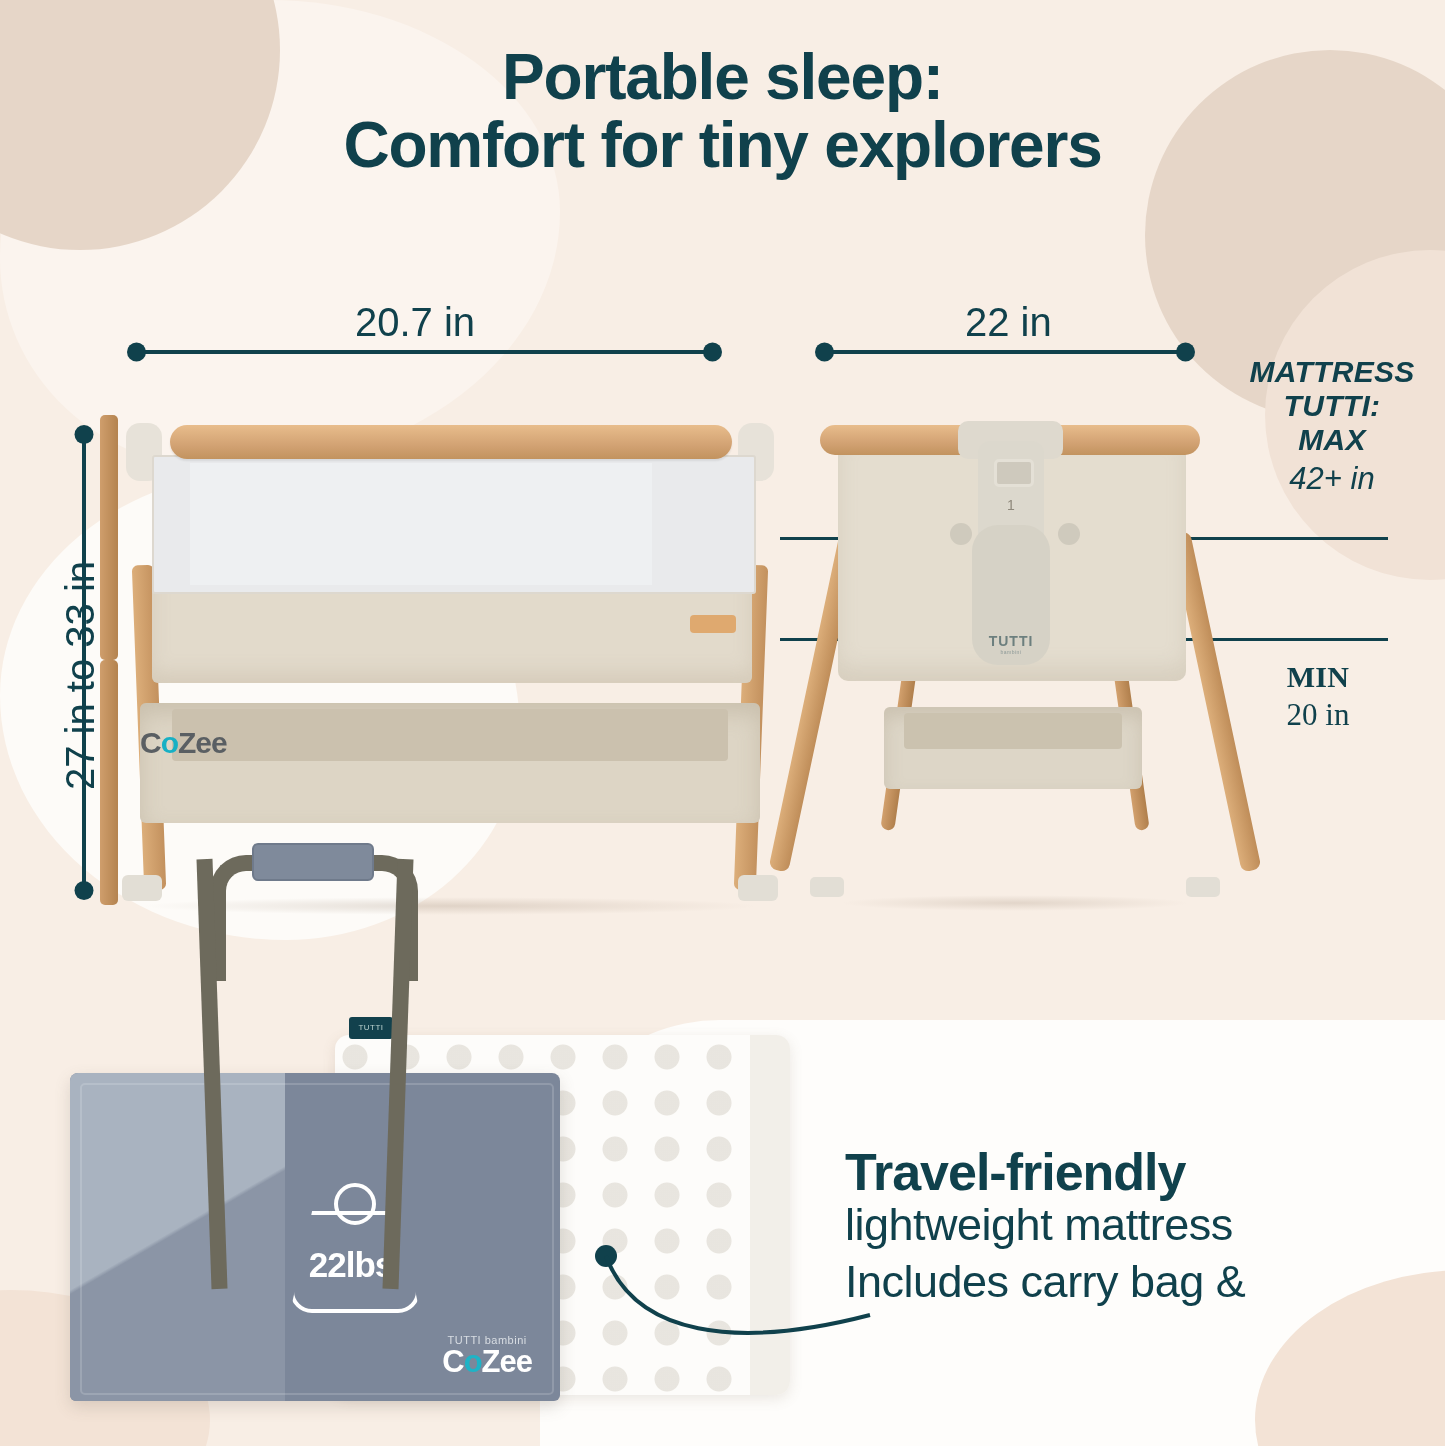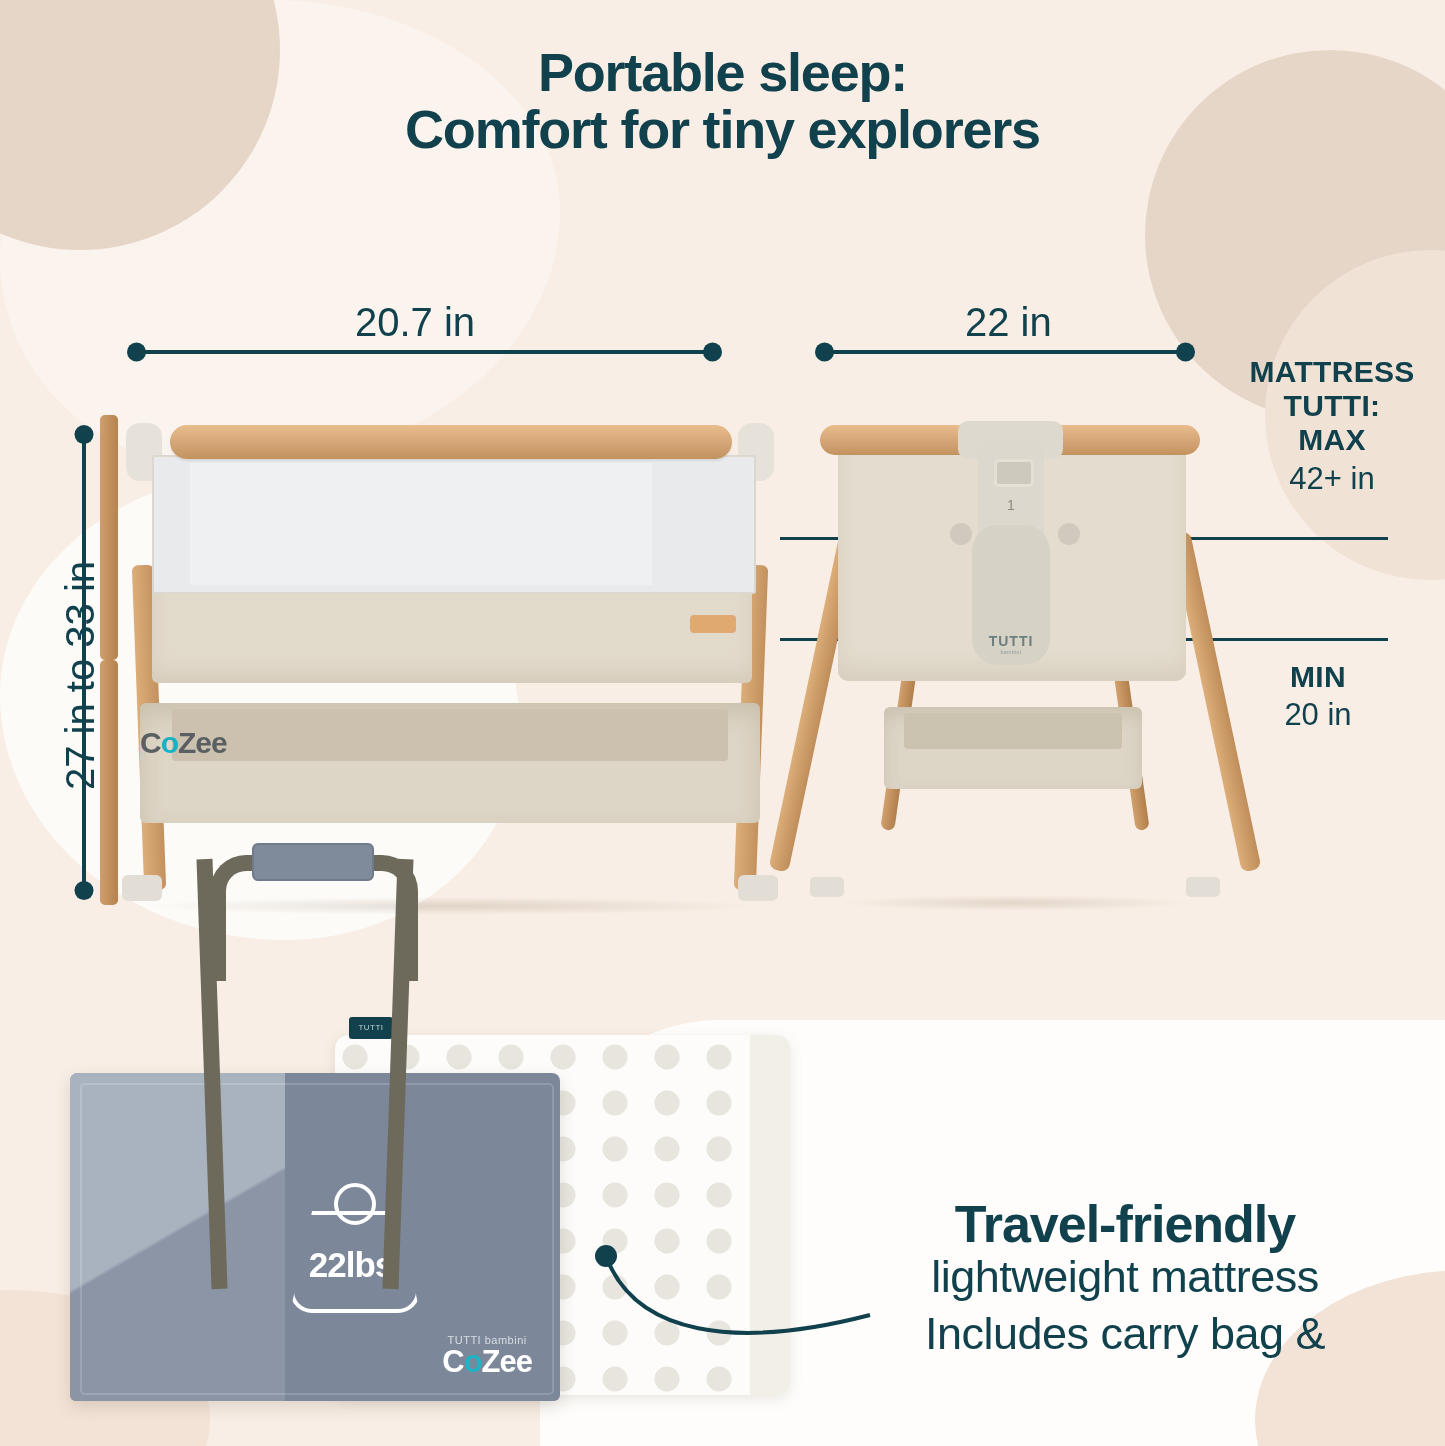--- a/index.html
+++ b/index.html
@@ -21,21 +21,21 @@
   .blob-bl{left:-260px;top:940px;width:560px;height:470px;background:#fbf4ee;border-radius:48% 52% 60% 40%/55% 45% 55% 45%;}
   .blob-br{right:-140px;top:1060px;width:520px;height:470px;background:#fdfbf8;border-radius:52% 48% 45% 55%/48% 56% 44% 52%;}
   .blob-br2{right:-230px;top:1270px;width:420px;height:300px;background:#f3e3d6;border-radius:50%;}
   .blob-bl2{left:-190px;top:1290px;width:400px;height:260px;background:#f3e3d6;border-radius:50%;}
   .whitewash{position:absolute;left:540px;top:1020px;width:980px;height:430px;background:#fefdfb;border-radius:180px 0 0 0;}
 
   
   .headline{
     position:absolute;left:0;top:44px;width:1445px;
     text-align:center;
-    font-size:54px;line-height:1.06;
+    font-size:64px;line-height:1.06;
     font-weight:bold;letter-spacing:-1.2px;
     color:#10414c;
   }
 
   
   .dimline{position:absolute;height:4px;background:#10414c;}
   .dimline::before,.dimline::after{
     content:"";position:absolute;top:50%;width:19px;height:19px;border-radius:50%;
     background:#10414c;transform:translateY(-50%);
   }
@@ -159,21 +159,21 @@
   .bag-brand-tutti{font-size:11px;color:#d8dde3;letter-spacing:.5px;}
   .bag-brand-cozee{font-size:31px;font-weight:bold;color:#ffffff;letter-spacing:-1px;line-height:1;}
   .teal-o{color:#1fb3c6;}
 
   
   .cozee-side{position:absolute;left:140px;top:726px;font-size:30px;font-weight:bold;
      color:#5a5f63;letter-spacing:-1px;}
   .cozee-side .teal-o{color:#17b0c4;}
 
   
-  .travel{position:absolute;left:845px;top:1196px;width:560px;text-align:center;}
+  .travel{position:absolute;left:845px;top:1144px;width:560px;}
   .travel-h{font-size:52px;font-weight:bold;letter-spacing:-1px;line-height:1.08;}
   .travel-p{font-size:45px;line-height:1.12;margin-top:6px;letter-spacing:-.5px;}
 
   .leader{position:absolute;left:595px;top:1245px;width:300px;height:130px;}
   .leader-dot{position:absolute;left:0;top:0;width:22px;height:22px;border-radius:50%;background:#10414c;}
 </style>
 </head>
 <body>
 
 <div class="stage">
@@ -194,30 +194,30 @@
 
   <div class="dimlabel" style="left:355px;top:300px;">20.7 in</div>
   <div class="dimline" style="left:132px;top:350px;width:585px;"></div>
 
   <div class="dimlabel" style="left:965px;top:300px;">22 in</div>
   <div class="dimline" style="left:820px;top:350px;width:370px;"></div>
 
   <div class="dimline-v" style="left:82px;top:430px;height:465px;"></div>
   <div class="dimlabel-v" style="left:58px;top:790px;">27 in to 33 in</div>
 
-  <div class="mh-block" style="left:1232px;top:355px;">
+  <div class="mh-block" style="left:1232px;top:355px;font-style:italic;">
     <div class="mh-strong">MATTRESS</div>
     <div class="mh-strong">TUTTI:</div>
     <div class="mh-strong">MAX</div>
     <div class="mh-value">42+ in</div>
   </div>
   <div class="guide" style="left:780px;top:537px;width:608px;"></div>
 
   <div class="guide" style="left:780px;top:638px;width:608px;"></div>
-  <div class="mh-block" style="left:1218px;top:660px;">
+  <div class="mh-block" style="left:1218px;top:660px;font-family:Liberation Serif, serif;">
     <div class="mh-strong">MIN</div>
     <div class="mh-value">20 in</div>
   </div>
 
   <div class="side">
     <div class="sv-railcap-l"></div>
     <div class="sv-railcap-r"></div>
     <div class="sv-leg sv-leg-l"></div>
     <div class="sv-leg sv-leg-r"></div>
     <div class="sv-leg-l2"></div>

